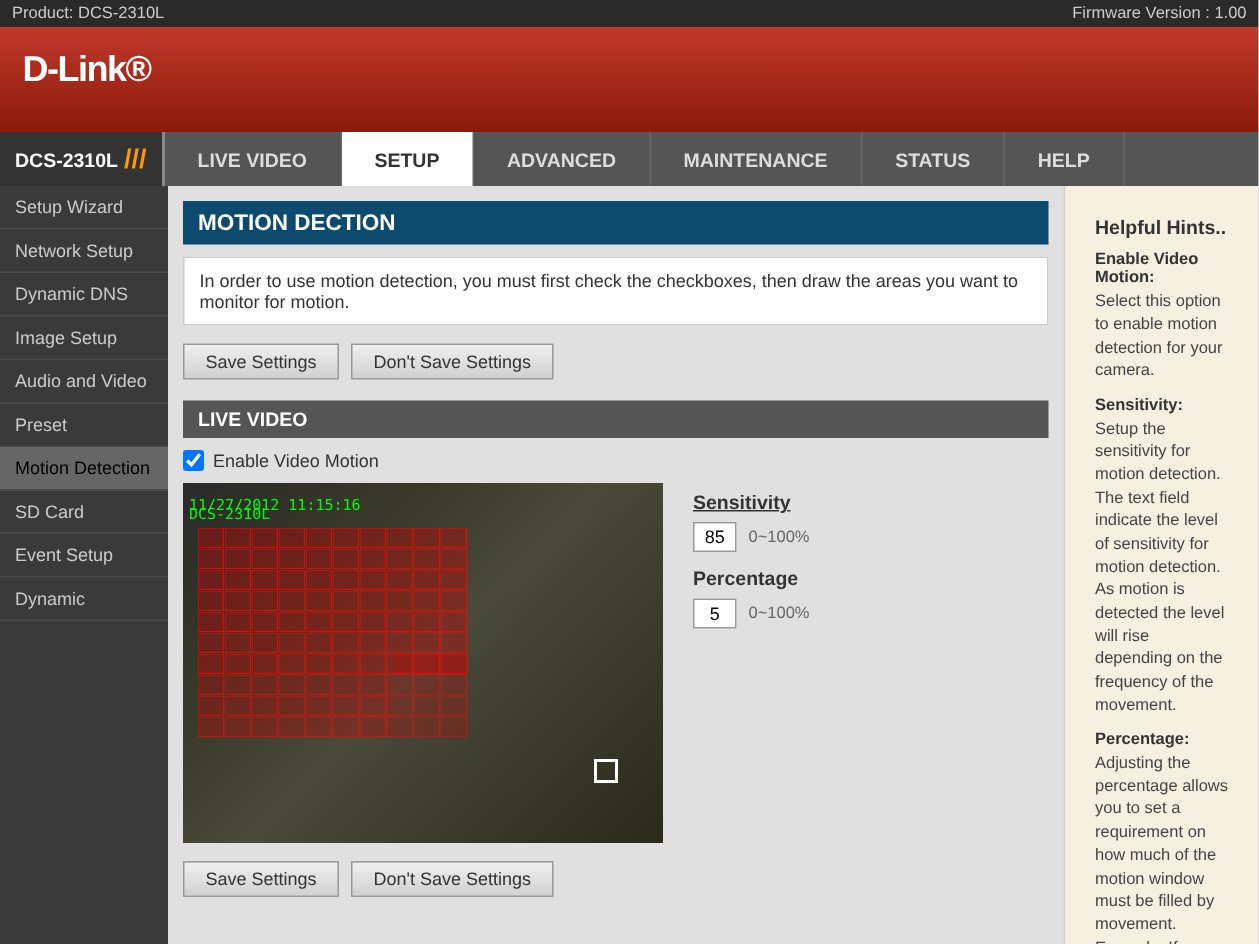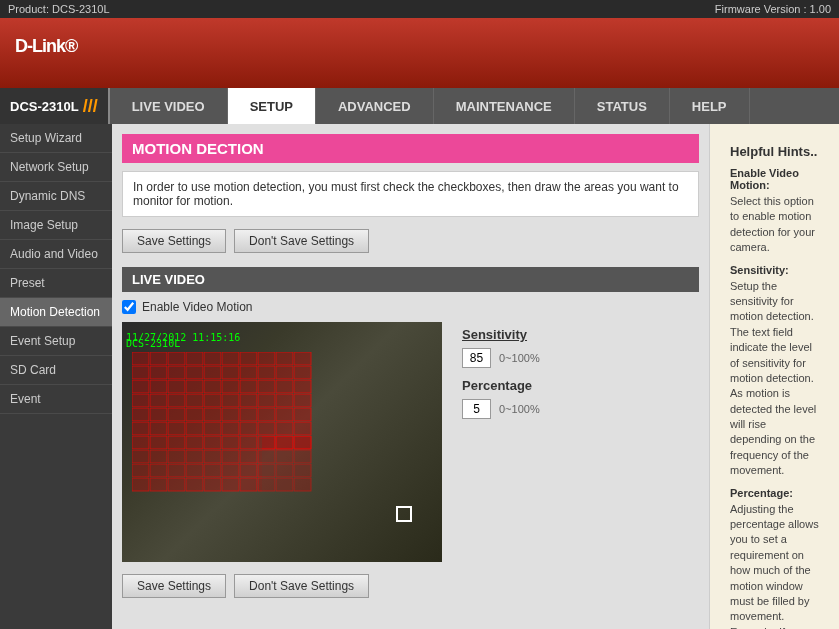--- a/index.html
+++ b/index.html
@@ -25,21 +25,21 @@
     }
     .dlink-logo {
       color: white;
       font-size: 32px;
       font-weight: bold;
       font-style: italic;
       letter-spacing: -1px;
     }
     .dlink-logo span {
       color: #fff;
-      font-size: 18px;
+      font-size: 24px;
       vertical-align: super;
       font-style: normal;
     }
 
     
     .nav-bar {
       background: #555;
       display: flex;
       align-items: stretch;
       height: 36px;
@@ -94,33 +94,33 @@
     }
     .sidebar-item {
       color: #ccc;
       padding: 7px 10px;
       cursor: pointer;
       font-size: 12px;
       border-bottom: 1px solid #4a4a4a;
     }
     .sidebar-item.active {
       background: #666;
-      color: #ffffff;
+      color: #000000;
     }
 
     
     .content {
       flex: 1;
       padding: 10px;
       background: #e0e0e0;
     }
 
     
     .section-title {
-      background: #ec4899;
+      background: #0c4a6e;
       color: white;
       font-size: 15px;
       font-weight: bold;
       padding: 6px 10px;
       margin-bottom: 8px;
     }
 
     .info-text {
       background: #fff;
       border: 1px solid #ccc;
@@ -337,23 +337,23 @@
 <div class="main-layout">
 
   <div class="sidebar">
     <div class="sidebar-item">Setup Wizard</div>
     <div class="sidebar-item">Network Setup</div>
     <div class="sidebar-item">Dynamic DNS</div>
     <div class="sidebar-item">Image Setup</div>
     <div class="sidebar-item">Audio and Video</div>
     <div class="sidebar-item">Preset</div>
     <div class="sidebar-item active">Motion Detection</div>
+    <div class="sidebar-item">SD Card</div>
     <div class="sidebar-item">Event Setup</div>
-    <div class="sidebar-item">SD Card</div>
-    <div class="sidebar-item">Event</div>
+    <div class="sidebar-item">Dynamic</div>
   </div>
 
   <div class="content">
     <div class="section-title">MOTION DECTION</div>
 
     <div class="info-text">In order to use motion detection, you must first check the checkboxes, then draw the areas you want to monitor for motion.</div>
 
     <div class="button-row">
       <button class="btn">Save Settings</button>
       <button class="btn">Don't Save Settings</button>

